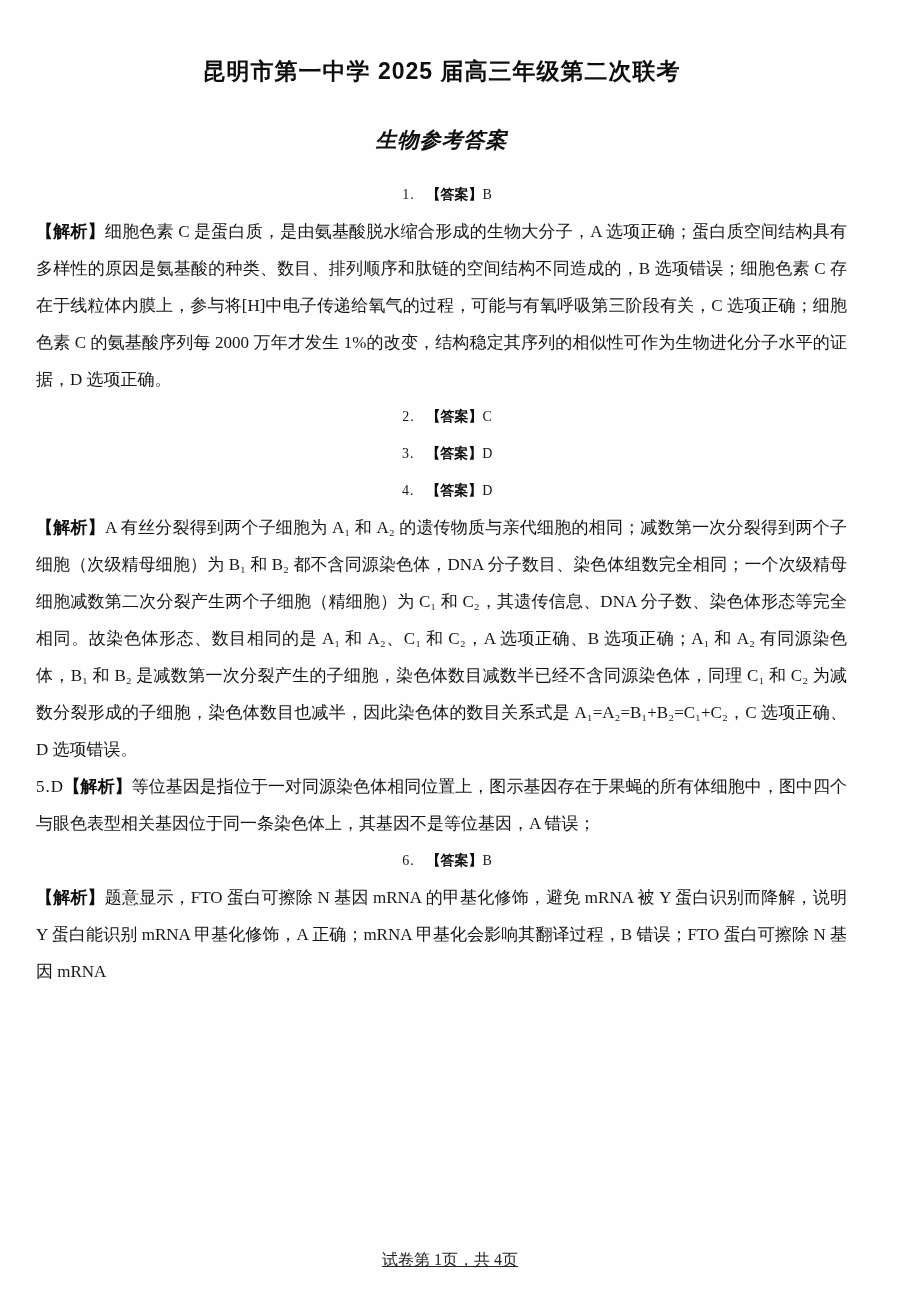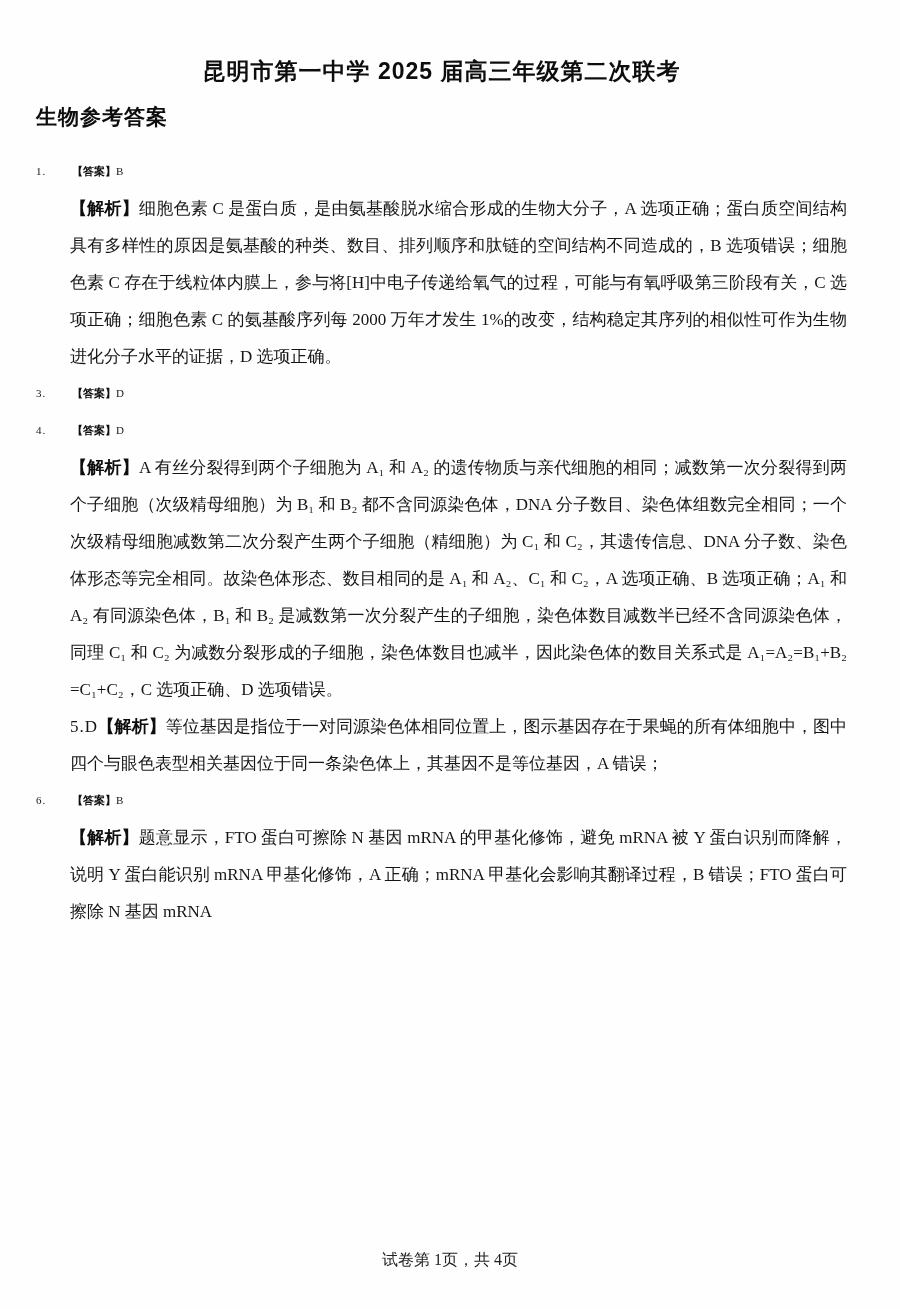--- a/index.html
+++ b/index.html
@@ -21,83 +21,87 @@
   }
   .doc-title {
     text-align: center;
     font-family: "Liberation Sans", "DejaVu Sans", sans-serif;
     font-weight: bold;
     font-size: 23px;
     letter-spacing: 1px;
     color: #0d0d0d;
   }
   .doc-subtitle {
+    text-align: center;
     font-family: "Liberation Sans", "DejaVu Sans", sans-serif;
     font-weight: bold;
     font-size: 21px;
     letter-spacing: 1px;
-    margin-top: 16px;
+    margin-top: 39px;
     color: #0d0d0d;
+    font-style: italic;
   }
   .content {
     margin-top: 22px;
     font-size: 17px;
     line-height: 37px;
   }
   .answer-line {
-    font-size: 11px;
+    font-size: 14px;
     line-height: 37px;
+    text-align: center;
   }
   .q-num {
     display: inline-block;
     min-width: 36px;
     letter-spacing: 1px;
   }
   .q-num-inline {
     letter-spacing: 1px;
   }
   .label {
     font-family: "Liberation Sans", "DejaVu Sans", sans-serif;
     font-weight: bold;
     color: #0d0d0d;
   }
   .answer-value {
     letter-spacing: 0.5px;
   }
   .analysis {
     text-align: justify;
     word-break: break-all;
-    margin-left: 34px;
   }
   .footer {
     position: absolute;
     left: 0;
     bottom: 38px;
     width: 100%;
     text-align: center;
     font-size: 16px;
     color: #222222;
+    text-decoration: underline;
   }
 </style>
 </head>
 <body>
 
 <div class="page">
 
   <h1 class="doc-title">昆明市第一中学 2025 届高三年级第二次联考</h1>
   <h2 class="doc-subtitle">生物参考答案</h2>
 
   <div class="content">
 
     <section>
       <p class="answer-line"><span class="q-num">1.</span><span class="label">【答案】</span><span class="answer-value">B</span></p>
       <p class="analysis"><span class="label">【解析】</span><span>细胞色素 C 是蛋白质，是由氨基酸脱水缩合形成的生物大分子，A 选项正确；蛋白质空间结构具有多样性的原因是氨基酸的种类、数目、排列顺序和肽链的空间结构不同造成的，B 选项错误；细胞色素 C 存在于线粒体内膜上，参与将[H]中电子传递给氧气的过程，可能与有氧呼吸第三阶段有关，C 选项正确；细胞色素 C 的氨基酸序列每 2000 万年才发生 1%的改变，结构稳定其序列的相似性可作为生物进化分子水平的证据，D 选项正确。</span></p>
     </section>
 
     <section>
+      <p class="answer-line"><span class="q-num">2.</span><span class="label">【答案】</span><span class="answer-value">C</span></p>
     </section>
 
     <section>
       <p class="answer-line"><span class="q-num">3.</span><span class="label">【答案】</span><span class="answer-value">D</span></p>
     </section>
 
     <section>
       <p class="answer-line"><span class="q-num">4.</span><span class="label">【答案】</span><span class="answer-value">D</span></p>
       <p class="analysis"><span class="label">【解析】</span><span>A 有丝分裂得到两个子细胞为 A₁ 和 A₂ 的遗传物质与亲代细胞的相同；减数第一次分裂得到两个子细胞（次级精母细胞）为 B₁ 和 B₂ 都不含同源染色体，DNA 分子数目、染色体组数完全相同；一个次级精母细胞减数第二次分裂产生两个子细胞（精细胞）为 C₁ 和 C₂，其遗传信息、DNA 分子数、染色体形态等完全相同。故染色体形态、数目相同的是 A₁ 和 A₂、C₁ 和 C₂，A 选项正确、B 选项正确；A₁ 和 A₂ 有同源染色体，B₁ 和 B₂ 是减数第一次分裂产生的子细胞，染色体数目减数半已经不含同源染色体，同理 C₁ 和 C₂ 为减数分裂形成的子细胞，染色体数目也减半，因此染色体的数目关系式是 A₁=A₂=B₁+B₂=C₁+C₂，C 选项正确、D 选项错误。</span></p>
     </section>

